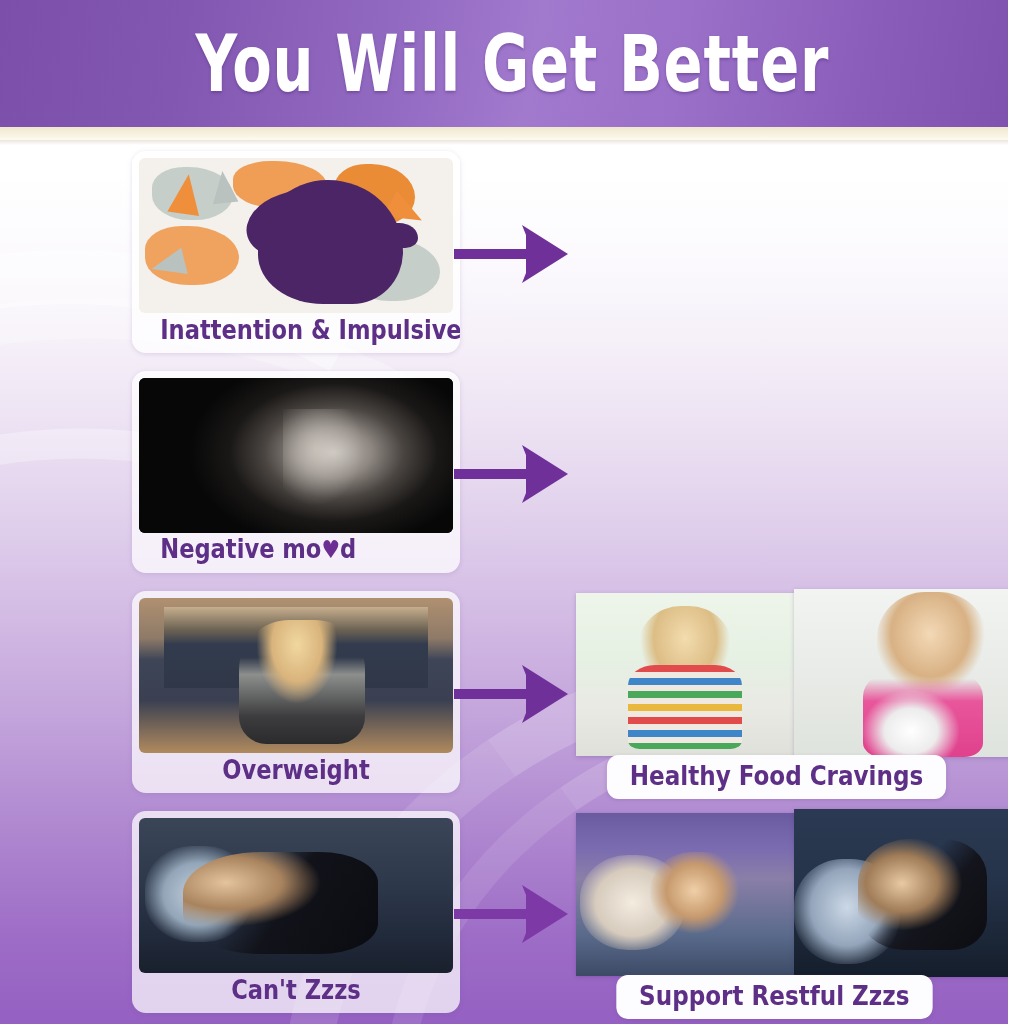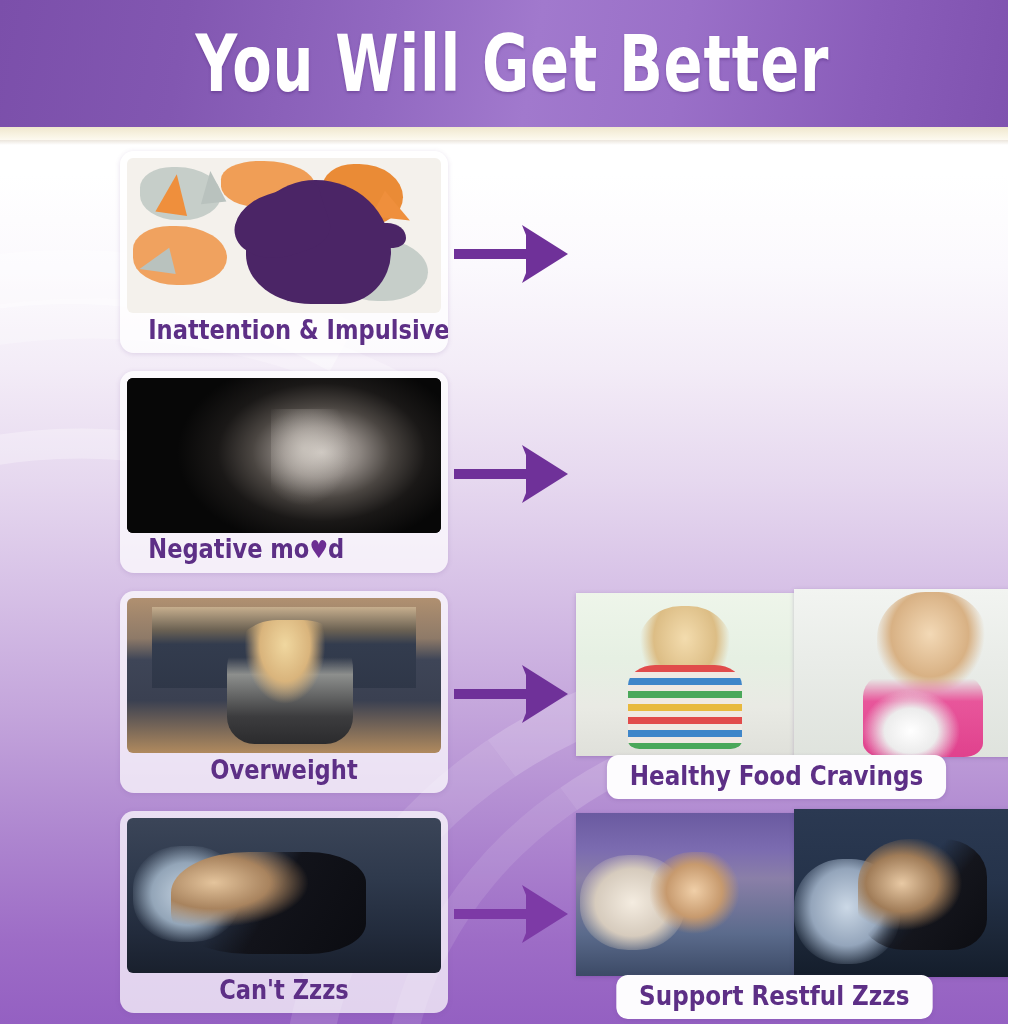--- a/index.html
+++ b/index.html
@@ -73,21 +73,21 @@
   
   .rows { position: absolute; left: 0; top: 145px; width: 1024px; height: 879px; }
   .row { position: absolute; left: 0; width: 1024px; height: 220px; }
   .row-0 { top: 0; }
   .row-1 { top: 220px; padding-left: 18px; }
   .row-2 { top: 440px; }
   .row-3 { top: 660px; }
 
   
   .before-card {
-    position: absolute; left: 120px; top: 6px;
+    position: absolute; left: 132px; top: 6px;
     width: 328px; height: 202px;
     border-radius: 14px;
     background: rgba(255,255,255,0.72);
     box-shadow: 0 1px 5px rgba(110,70,150,0.18);
     overflow: hidden;
   }
   .before-photo {
     position: absolute; left: 7px; top: 7px; right: 7px; height: 155px;
     border-radius: 6px; overflow: hidden;
   }

